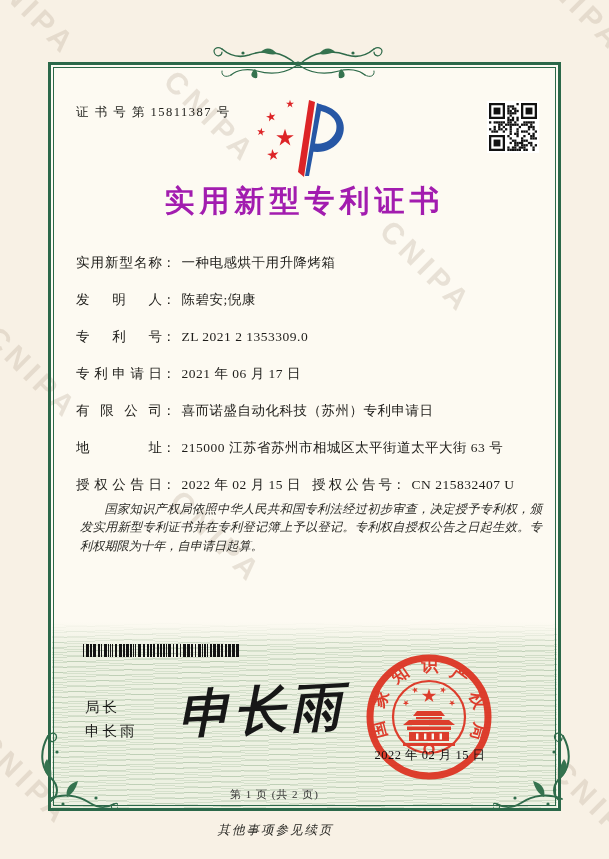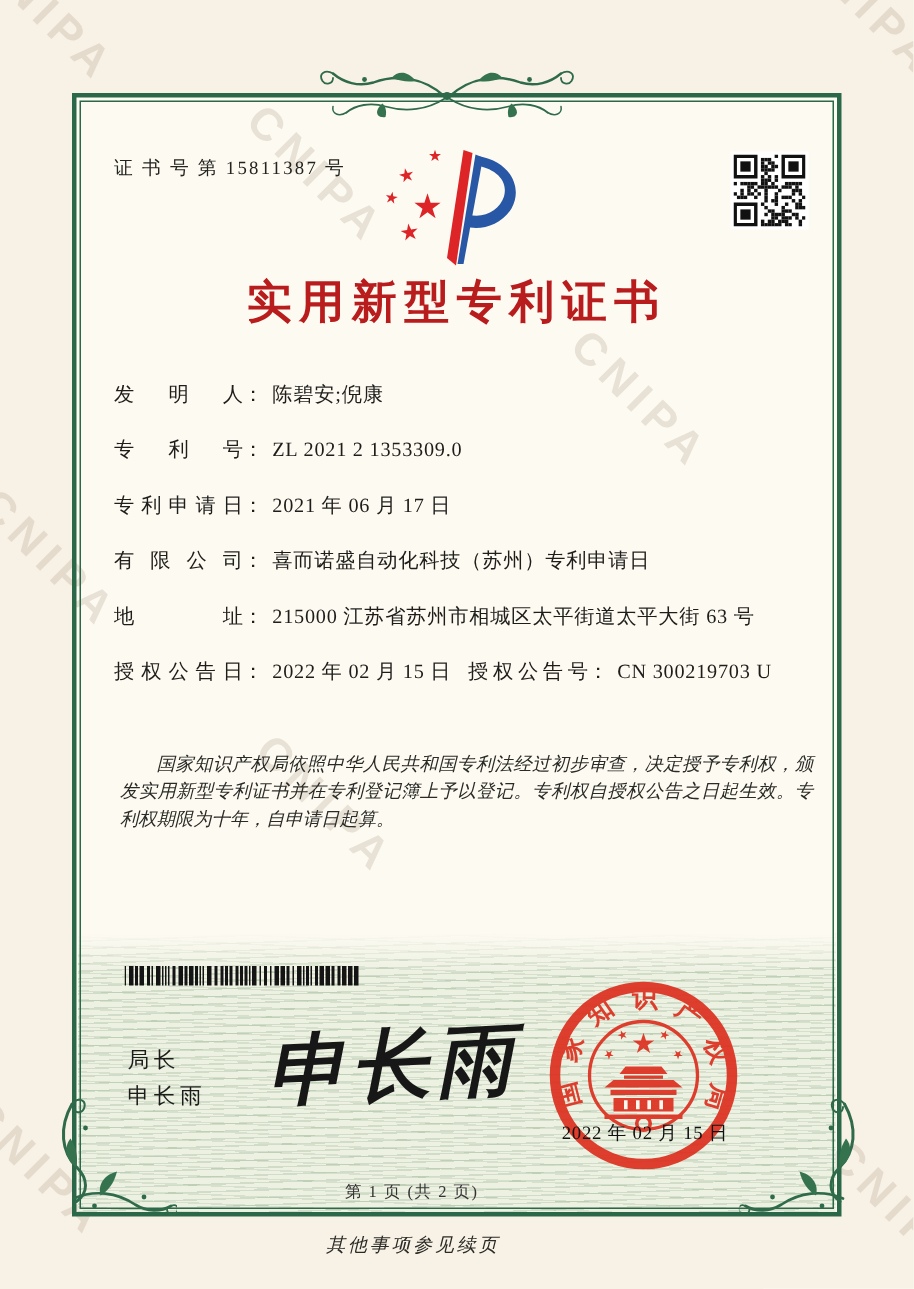--- a/index.html
+++ b/index.html
@@ -27,21 +27,21 @@
   .frame{position:absolute;left:48px;top:62px;width:507px;height:743px;border:3px solid #2b6849;z-index:3;pointer-events:none;}
   .frame::after{content:"";position:absolute;inset:2px;border:1px solid #2b6849;}
 
   .content{position:absolute;inset:0;z-index:4;}
 
   .cert-no{position:absolute;left:76px;top:104px;font-size:12.5px;letter-spacing:1.5px;color:#23231f;}
 
   .logo{position:absolute;left:252px;top:95px;}
 
   .title{position:absolute;left:48px;top:181px;width:513px;text-align:center;
-    font-size:30px;font-weight:600;letter-spacing:5px;color:#b91c1c;}
+    font-size:30px;font-weight:600;letter-spacing:5px;color:#a21caf;}
 
   .qr-wrap{position:absolute;left:487px;top:101px;width:52px;height:52px;background:#fff;
     display:flex;align-items:center;justify-content:center;}
 
   .fields{position:absolute;left:76px;top:244px;width:472px;font-size:13.5px;color:#1e1d1a;}
   .frow{position:relative;height:37px;line-height:37px;white-space:nowrap;}
   .flabel{display:inline-block;width:86px;text-align:justify;text-align-last:justify;vertical-align:top;}
   .fcolon{display:inline-block;margin-right:6px;}
   .fvalue{letter-spacing:.5px;}
   .pair2{position:absolute;left:236px;top:0;}
@@ -292,38 +292,41 @@
             <rect x="29.9" y="46.0" width="2.3" height="2.3"></rect>
             <rect x="34.5" y="46.0" width="2.3" height="2.3"></rect>
             <rect x="36.8" y="46.0" width="2.3" height="2.3"></rect>
             <rect x="43.7" y="46.0" width="2.3" height="2.3"></rect>
           </g>
       </svg>
     </div>
 
     <div class="fields">
       <div class="frow">
+        <span class="flabel">实用新型名称</span><span class="fcolon">：</span><span class="fvalue">一种电感烘干用升降烤箱</span>
+      </div>
+      <div class="frow">
         <span class="flabel">发明人</span><span class="fcolon">：</span><span class="fvalue">陈碧安;倪康</span>
       </div>
       <div class="frow">
         <span class="flabel">专利号</span><span class="fcolon">：</span><span class="fvalue">ZL 2021 2 1353309.0</span>
       </div>
       <div class="frow">
         <span class="flabel">专利申请日</span><span class="fcolon">：</span><span class="fvalue">2021 年 06 月 17 日</span>
       </div>
       <div class="frow">
         <span class="flabel">有限公司</span><span class="fcolon">：</span><span class="fvalue">喜而诺盛自动化科技（苏州）专利申请日</span>
       </div>
       <div class="frow">
         <span class="flabel">地址</span><span class="fcolon">：</span><span class="fvalue">215000 江苏省苏州市相城区太平街道太平大街 63 号</span>
       </div>
       <div class="frow">
         <span class="flabel">授权公告日</span><span class="fcolon">：</span><span class="fvalue">2022 年 02 月 15 日</span>
         <span class="pair2">
-          <span class="flabel2">授权公告号</span><span class="fcolon">：</span><span class="fvalue">CN 300219703 U</span>
+          <span class="flabel2">授权公告号</span><span class="fcolon">：</span><span class="fvalue">CN 215832407 U</span>
         </span>
       </div>
     </div>
 
     <div class="paras">
       <p>国家知识产权局依照中华人民共和国专利法经过初步审查，决定授予专利权，颁发实用新型专利证书并在专利登记簿上予以登记。专利权自授权公告之日起生效。专利权期限为十年，自申请日起算。</p>
     </div>
 
     <svg class="barcode" width="160" height="14" viewBox="0 0 160 14">
       <g id="barcode-bars" fill="#141414">

